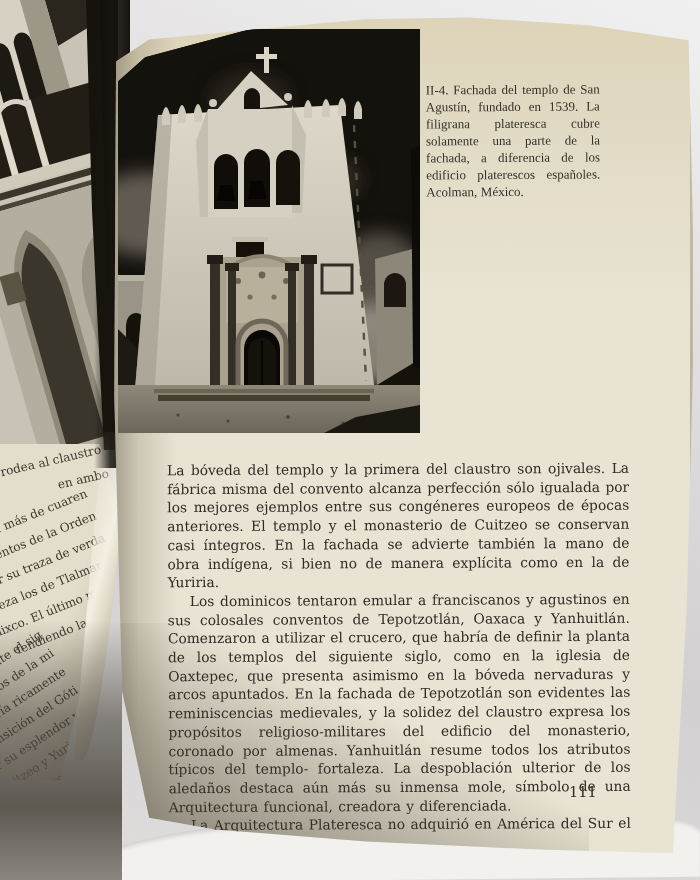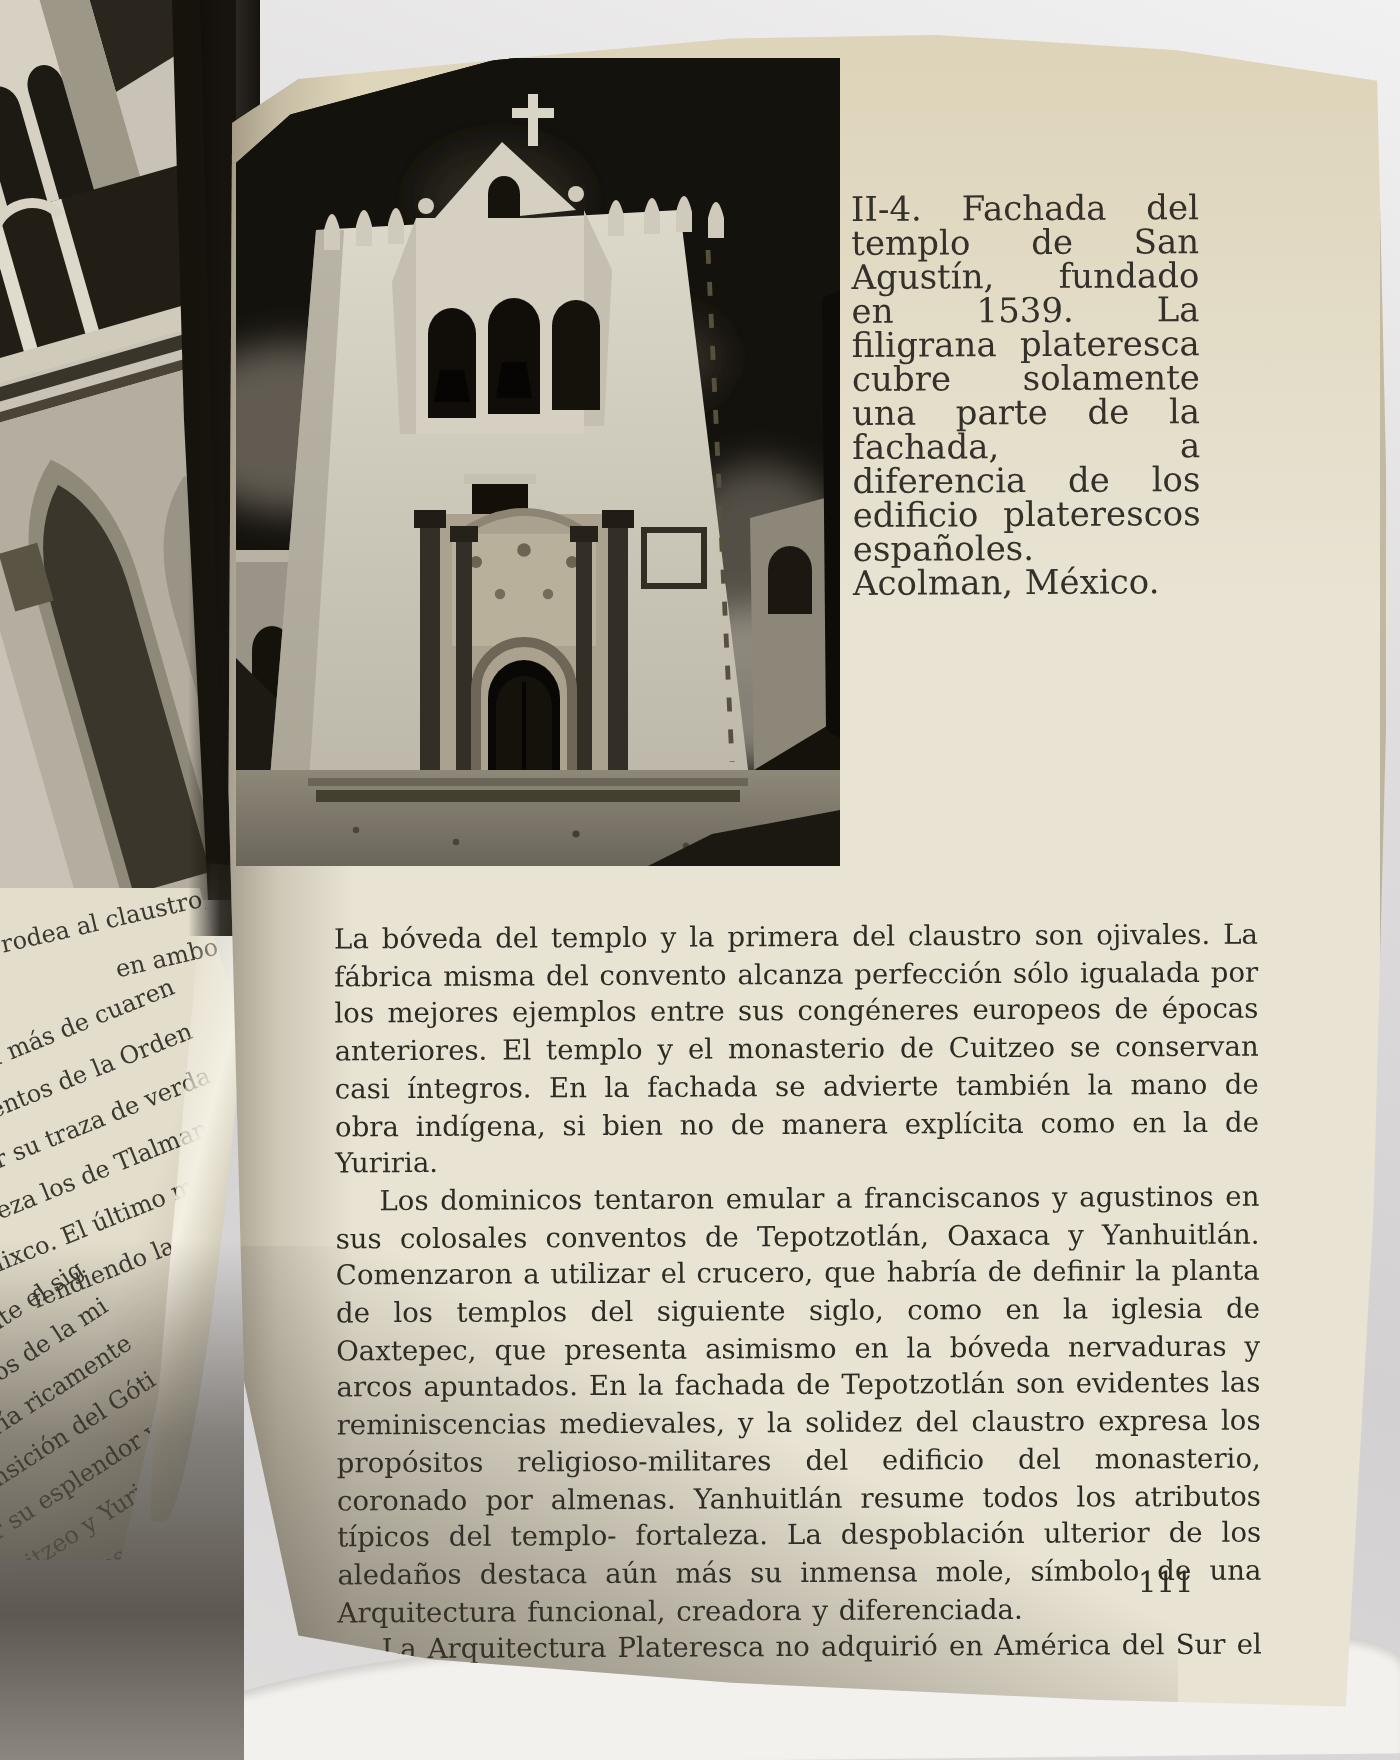--- a/index.html
+++ b/index.html
@@ -56,23 +56,23 @@
   .page-edge-line{position:absolute;right:4px;top:4%;bottom:2%;width:3px;
     background:linear-gradient(180deg,rgba(150,136,104,.35),rgba(120,108,80,.55));border-radius:2px;}
   
   .photo{
     position:absolute;left:23px;top:14px;width:302px;height:404px;background:#14120d;
     clip-path:polygon(0 13%,9% 7%,44% 0,100% 0,100% 100%,0 100%);
   }
   .photo svg{display:block;width:100%;height:100%;}
   
   .caption{
-    position:absolute;left:331px;top:82px;width:174px;
-    font-size:17px;line-height:17px;text-align:justify;color:#34302a;
-    word-spacing:.4px;transform:rotate(-.3deg);
+    position:absolute;left:331px;top:66px;width:174px;
+    font-size:13px;line-height:17px;text-align:justify;color:#34302a;
+    word-spacing:.4px;transform:rotate(-.3deg);font-family:Liberation Serif, serif;
   }
   
   .bodytext{
     position:absolute;left:73px;top:445px;width:462px;
     font-size:13.8px;line-height:18.7px;text-align:justify;color:#2e2a24;
     word-spacing:1px;transform:rotate(-.3deg);
   }
   .bodytext p{margin:0;}
   .bodytext p.indent{text-indent:22px;}
   .pagenum{position:absolute;left:474px;top:769px;font-size:14.5px;color:#2e2a24;}

